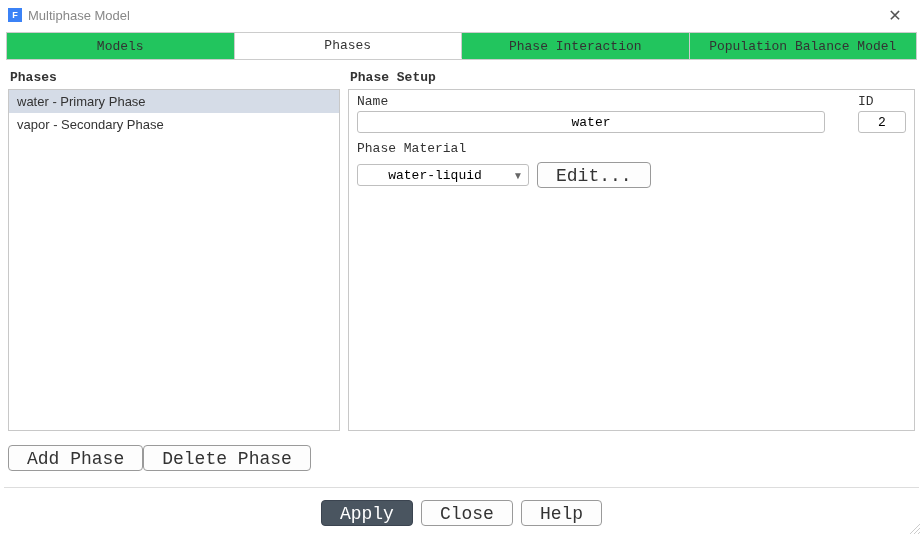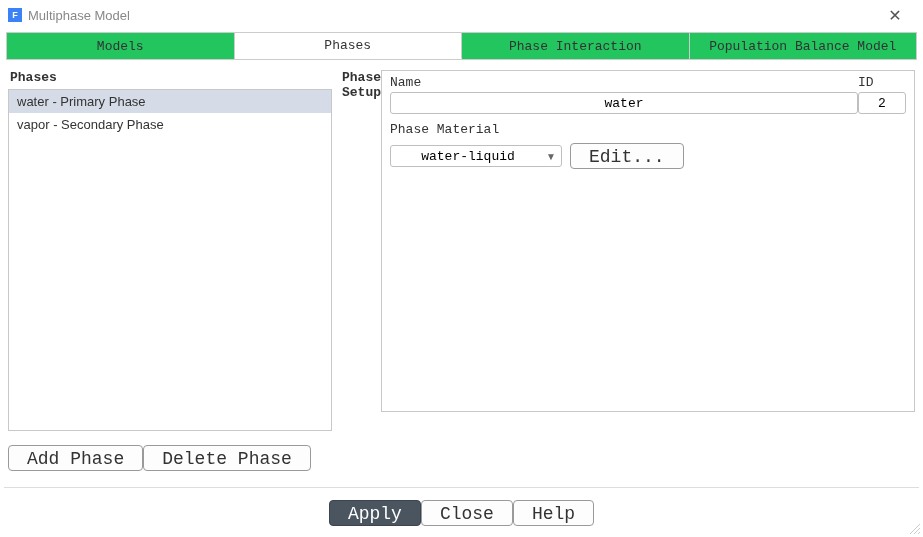--- a/index.html
+++ b/index.html
@@ -100,21 +100,21 @@
     padding: 4px 8px;
     font-family: "Segoe UI", Tahoma, sans-serif;
     font-size: 13px;
     cursor: pointer;
   }
   .phase-item.selected { background: #d5dce7; }
 
   .right {
     flex: 1;
     display: flex;
-    flex-direction: row;
+    flex-direction: column;
   }
   .setup-box {
     border: 1px solid #c8c8c8;
     height: 342px;
     padding: 2px 8px 8px 8px;
   }
   .field-row {
     display: flex;
     gap: 0;
     align-items: flex-end;
@@ -187,20 +187,21 @@
   }
 
   .footer-sep {
     border: none;
     border-top: 1px solid #ddd;
     margin: 16px 4px 0 4px;
   }
   .footer {
     display: flex;
     justify-content: center;
+    gap: 8px;
     margin-top: 12px;
   }
 
   .resize-grip {
     position: absolute;
     right: 2px;
     bottom: 2px;
     width: 14px;
     height: 14px;
     color: #bbb;

